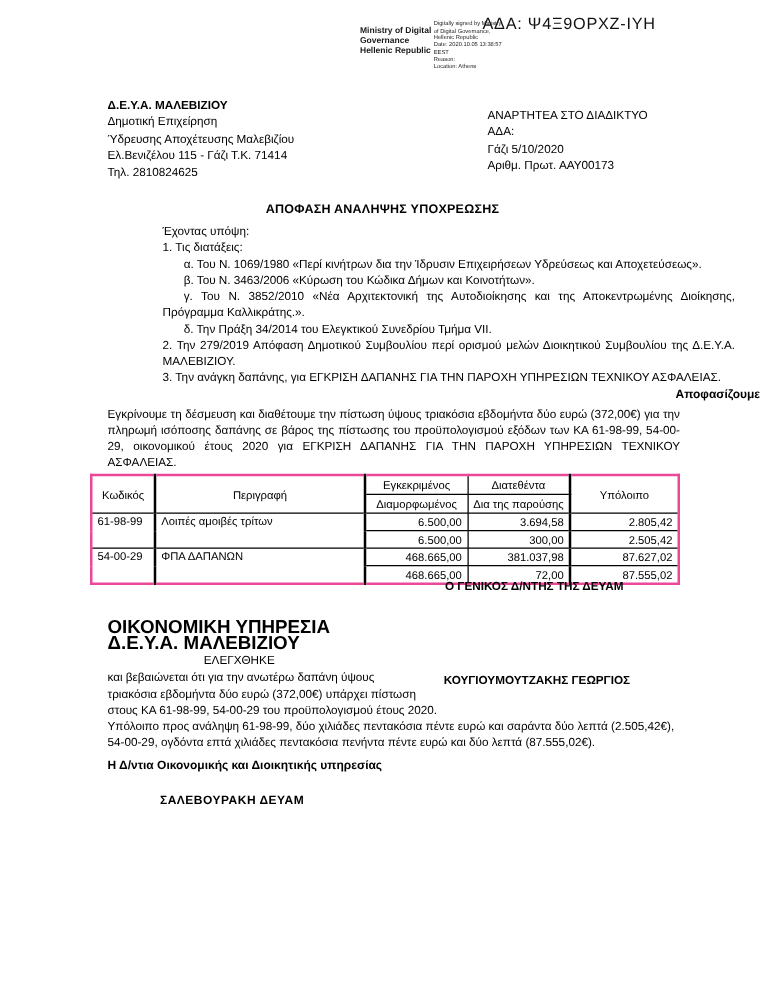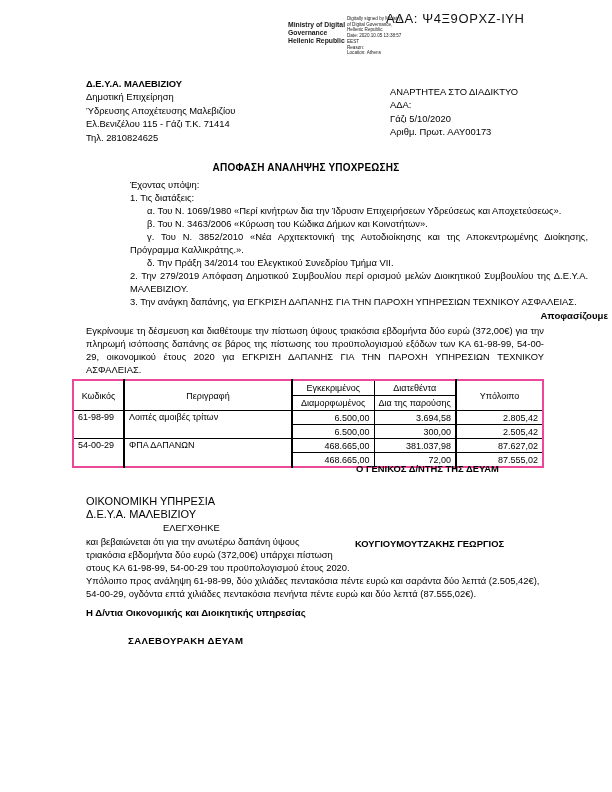--- a/index.html
+++ b/index.html
@@ -30,21 +30,21 @@
   table.alloc{border-collapse:collapse;table-layout:fixed;width:470px;font-size:9px;}
   table.alloc th,table.alloc td{border:1px solid #000;padding:1px 4px;overflow:hidden;white-space:nowrap;}
   table.alloc th{font-weight:normal;text-align:center;height:12px;}
   table.alloc td{height:11px;}
   table.alloc{border:2px solid #ec4899;}
   table.alloc .vthick{border-left:2px solid #000;}
   table.alloc td.num{text-align:right;}
   table.alloc td.code,table.alloc td.desc{vertical-align:top;text-align:left;}
   
   .gen-dir{font-size:9.4px;font-weight:bold;white-space:nowrap;}
-  .fin-dept{font-size:11px;line-height:13px;font-weight:normal;white-space:nowrap;}
+  .fin-dept{font-size:15px;line-height:13px;font-weight:bold;white-space:nowrap;}
   .fin-name{font-size:9.4px;font-weight:bold;white-space:nowrap;margin-top:43px;}
   .checked{font-size:9.4px;white-space:nowrap;}
   .fin-lines{width:458px;font-size:9.4px;line-height:13px;}
   .fin-lines .nw{white-space:nowrap;}
   .dir-title{font-size:9.6px;font-weight:bold;white-space:nowrap;}
   .dir-name{font-size:9.6px;font-weight:bold;white-space:nowrap;letter-spacing:0.4px;}
 </style>
 </head>
 <body>
 

